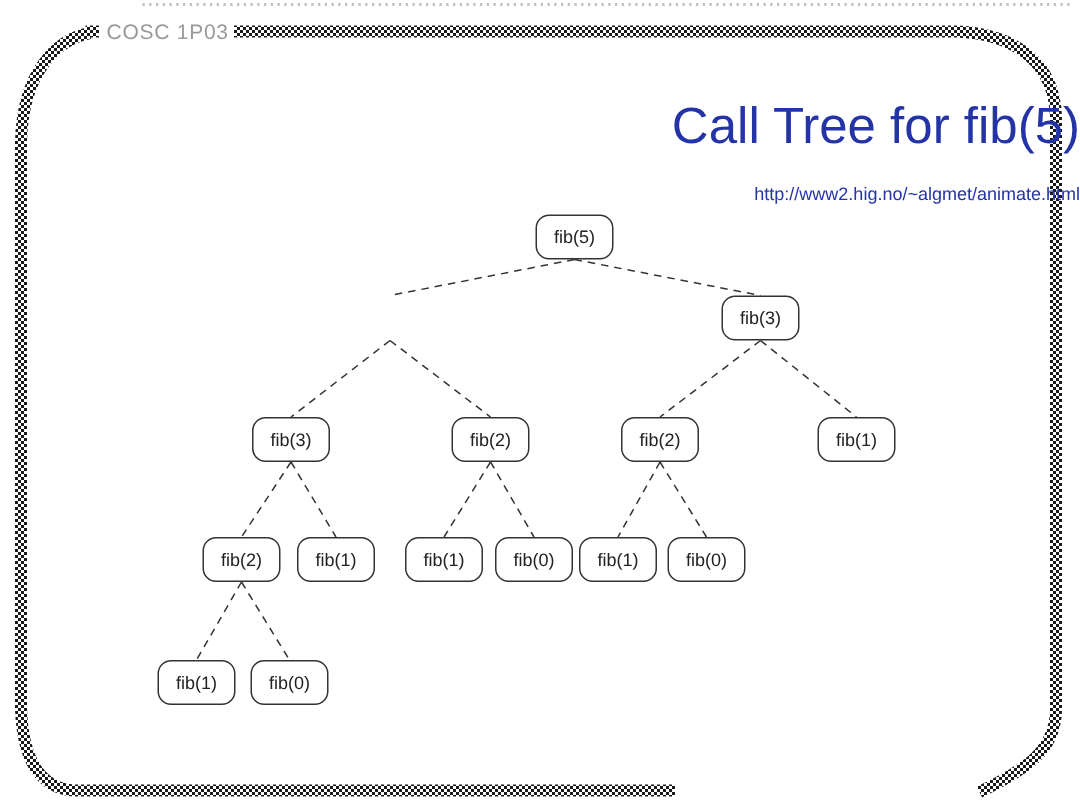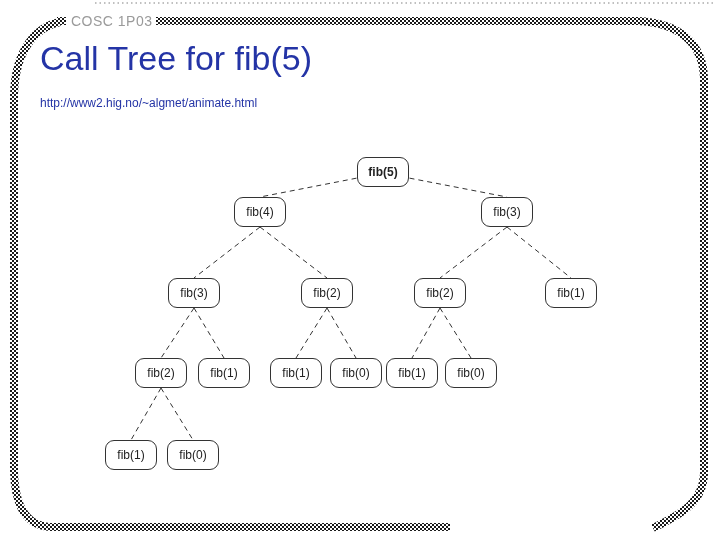--- a/index.html
+++ b/index.html
@@ -5,21 +5,21 @@
   html,body{margin:0;padding:0;background:#fff;}
   .slide{
     position:relative;width:720px;height:540px;background:#ffffff;
     font-family:"Liberation Sans", sans-serif;overflow:hidden;
   }
   .deco{position:absolute;left:0;top:0;width:720px;height:540px;pointer-events:none;}
   .course-code{
     position:absolute;left:68px;top:13px;font-size:14px;letter-spacing:0.5px;
     color:#9a9a9a;background:#fff;padding:0 3px;white-space:nowrap;
   }
-  .title-wrap{position:absolute;left:40px;top:40px;width:680px;text-align:left;}
+  .title-wrap{position:absolute;left:40px;top:66px;width:680px;text-align:right;}
   .page-title{font-size:34px;line-height:36px;color:#2434a6;white-space:nowrap;}
   .title-url{font-size:12px;line-height:15px;color:#2434a6;margin-top:20px;white-space:nowrap;}
   .footer-text{
     position:absolute;right:67px;top:515px;font-size:14px;color:#3b3b3b;
     white-space:nowrap;background:#fff;padding:0 2px;
   }
   .page-number{position:absolute;left:687px;top:517px;font-size:13px;color:#444;margin-top:40px;}
   .tree-layer{position:absolute;left:0;top:0;width:720px;height:540px;}
   .tree-node{
     position:absolute;width:52px;height:30px;box-sizing:border-box;
@@ -68,22 +68,21 @@
       <line x1="194" y1="308" x2="224" y2="358" stroke="#333333" stroke-width="1" stroke-dasharray="5 4"></line>
       <line x1="327" y1="308" x2="296" y2="358" stroke="#333333" stroke-width="1" stroke-dasharray="5 4"></line>
       <line x1="327" y1="308" x2="356" y2="358" stroke="#333333" stroke-width="1" stroke-dasharray="5 4"></line>
       <line x1="440" y1="308" x2="412" y2="358" stroke="#333333" stroke-width="1" stroke-dasharray="5 4"></line>
       <line x1="440" y1="308" x2="471" y2="358" stroke="#333333" stroke-width="1" stroke-dasharray="5 4"></line>
       <line x1="161" y1="388" x2="131" y2="440" stroke="#333333" stroke-width="1" stroke-dasharray="5 4"></line>
       <line x1="161" y1="388" x2="193" y2="440" stroke="#333333" stroke-width="1" stroke-dasharray="5 4"></line>
     </svg>
 
   <div class="tree-layer" id="node-layer">
-      <div class="tree-node" style="left: 357px; top: 157px; font-weight: bold;">fib(5)</div>
-      <div class="tree-node" style="left: 234px; top: 197px;">fib(4)</div>
+      <div class="tree-node" style="left: 357px; top: 143px;">fib(5)</div>
       <div class="tree-node" style="left: 481px; top: 197px;">fib(3)</div>
       <div class="tree-node" style="left: 168px; top: 278px;">fib(3)</div>
       <div class="tree-node" style="left: 301px; top: 278px;">fib(2)</div>
       <div class="tree-node" style="left: 414px; top: 278px;">fib(2)</div>
       <div class="tree-node" style="left: 545px; top: 278px;">fib(1)</div>
       <div class="tree-node" style="left: 135px; top: 358px;">fib(2)</div>
       <div class="tree-node" style="left: 198px; top: 358px;">fib(1)</div>
       <div class="tree-node" style="left: 270px; top: 358px;">fib(1)</div>
       <div class="tree-node" style="left: 330px; top: 358px;">fib(0)</div>
       <div class="tree-node" style="left: 386px; top: 358px;">fib(1)</div>

